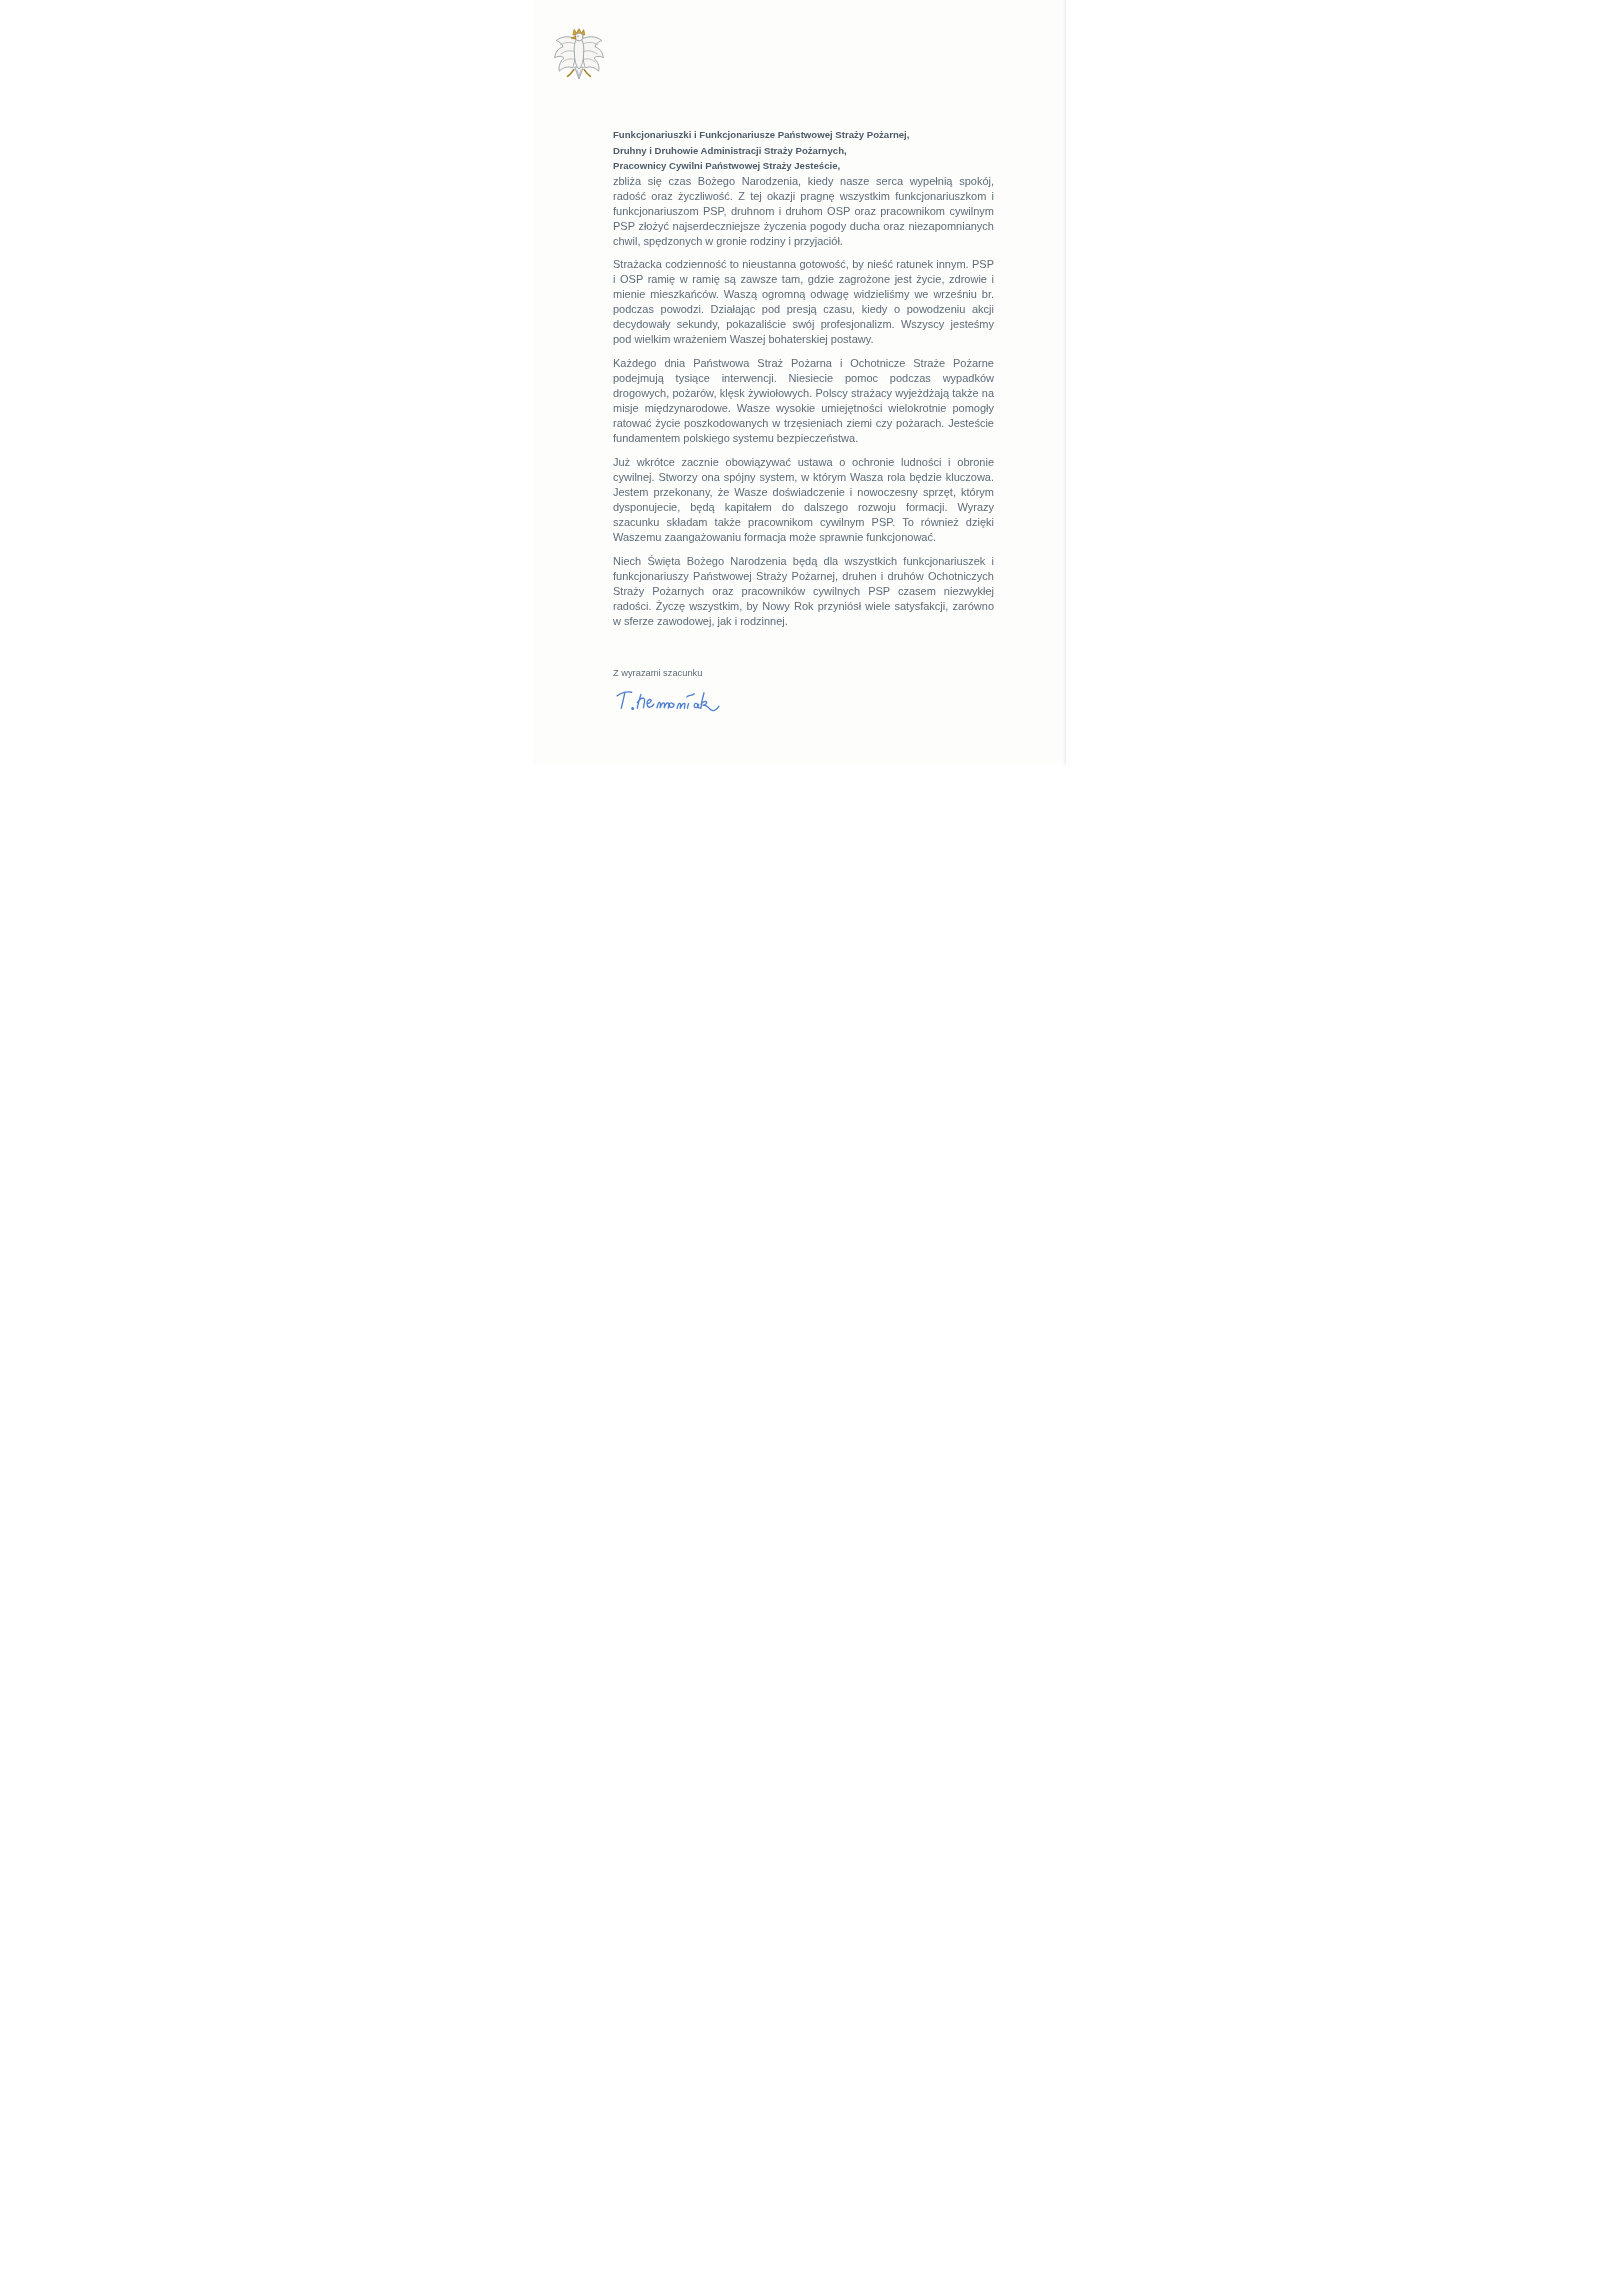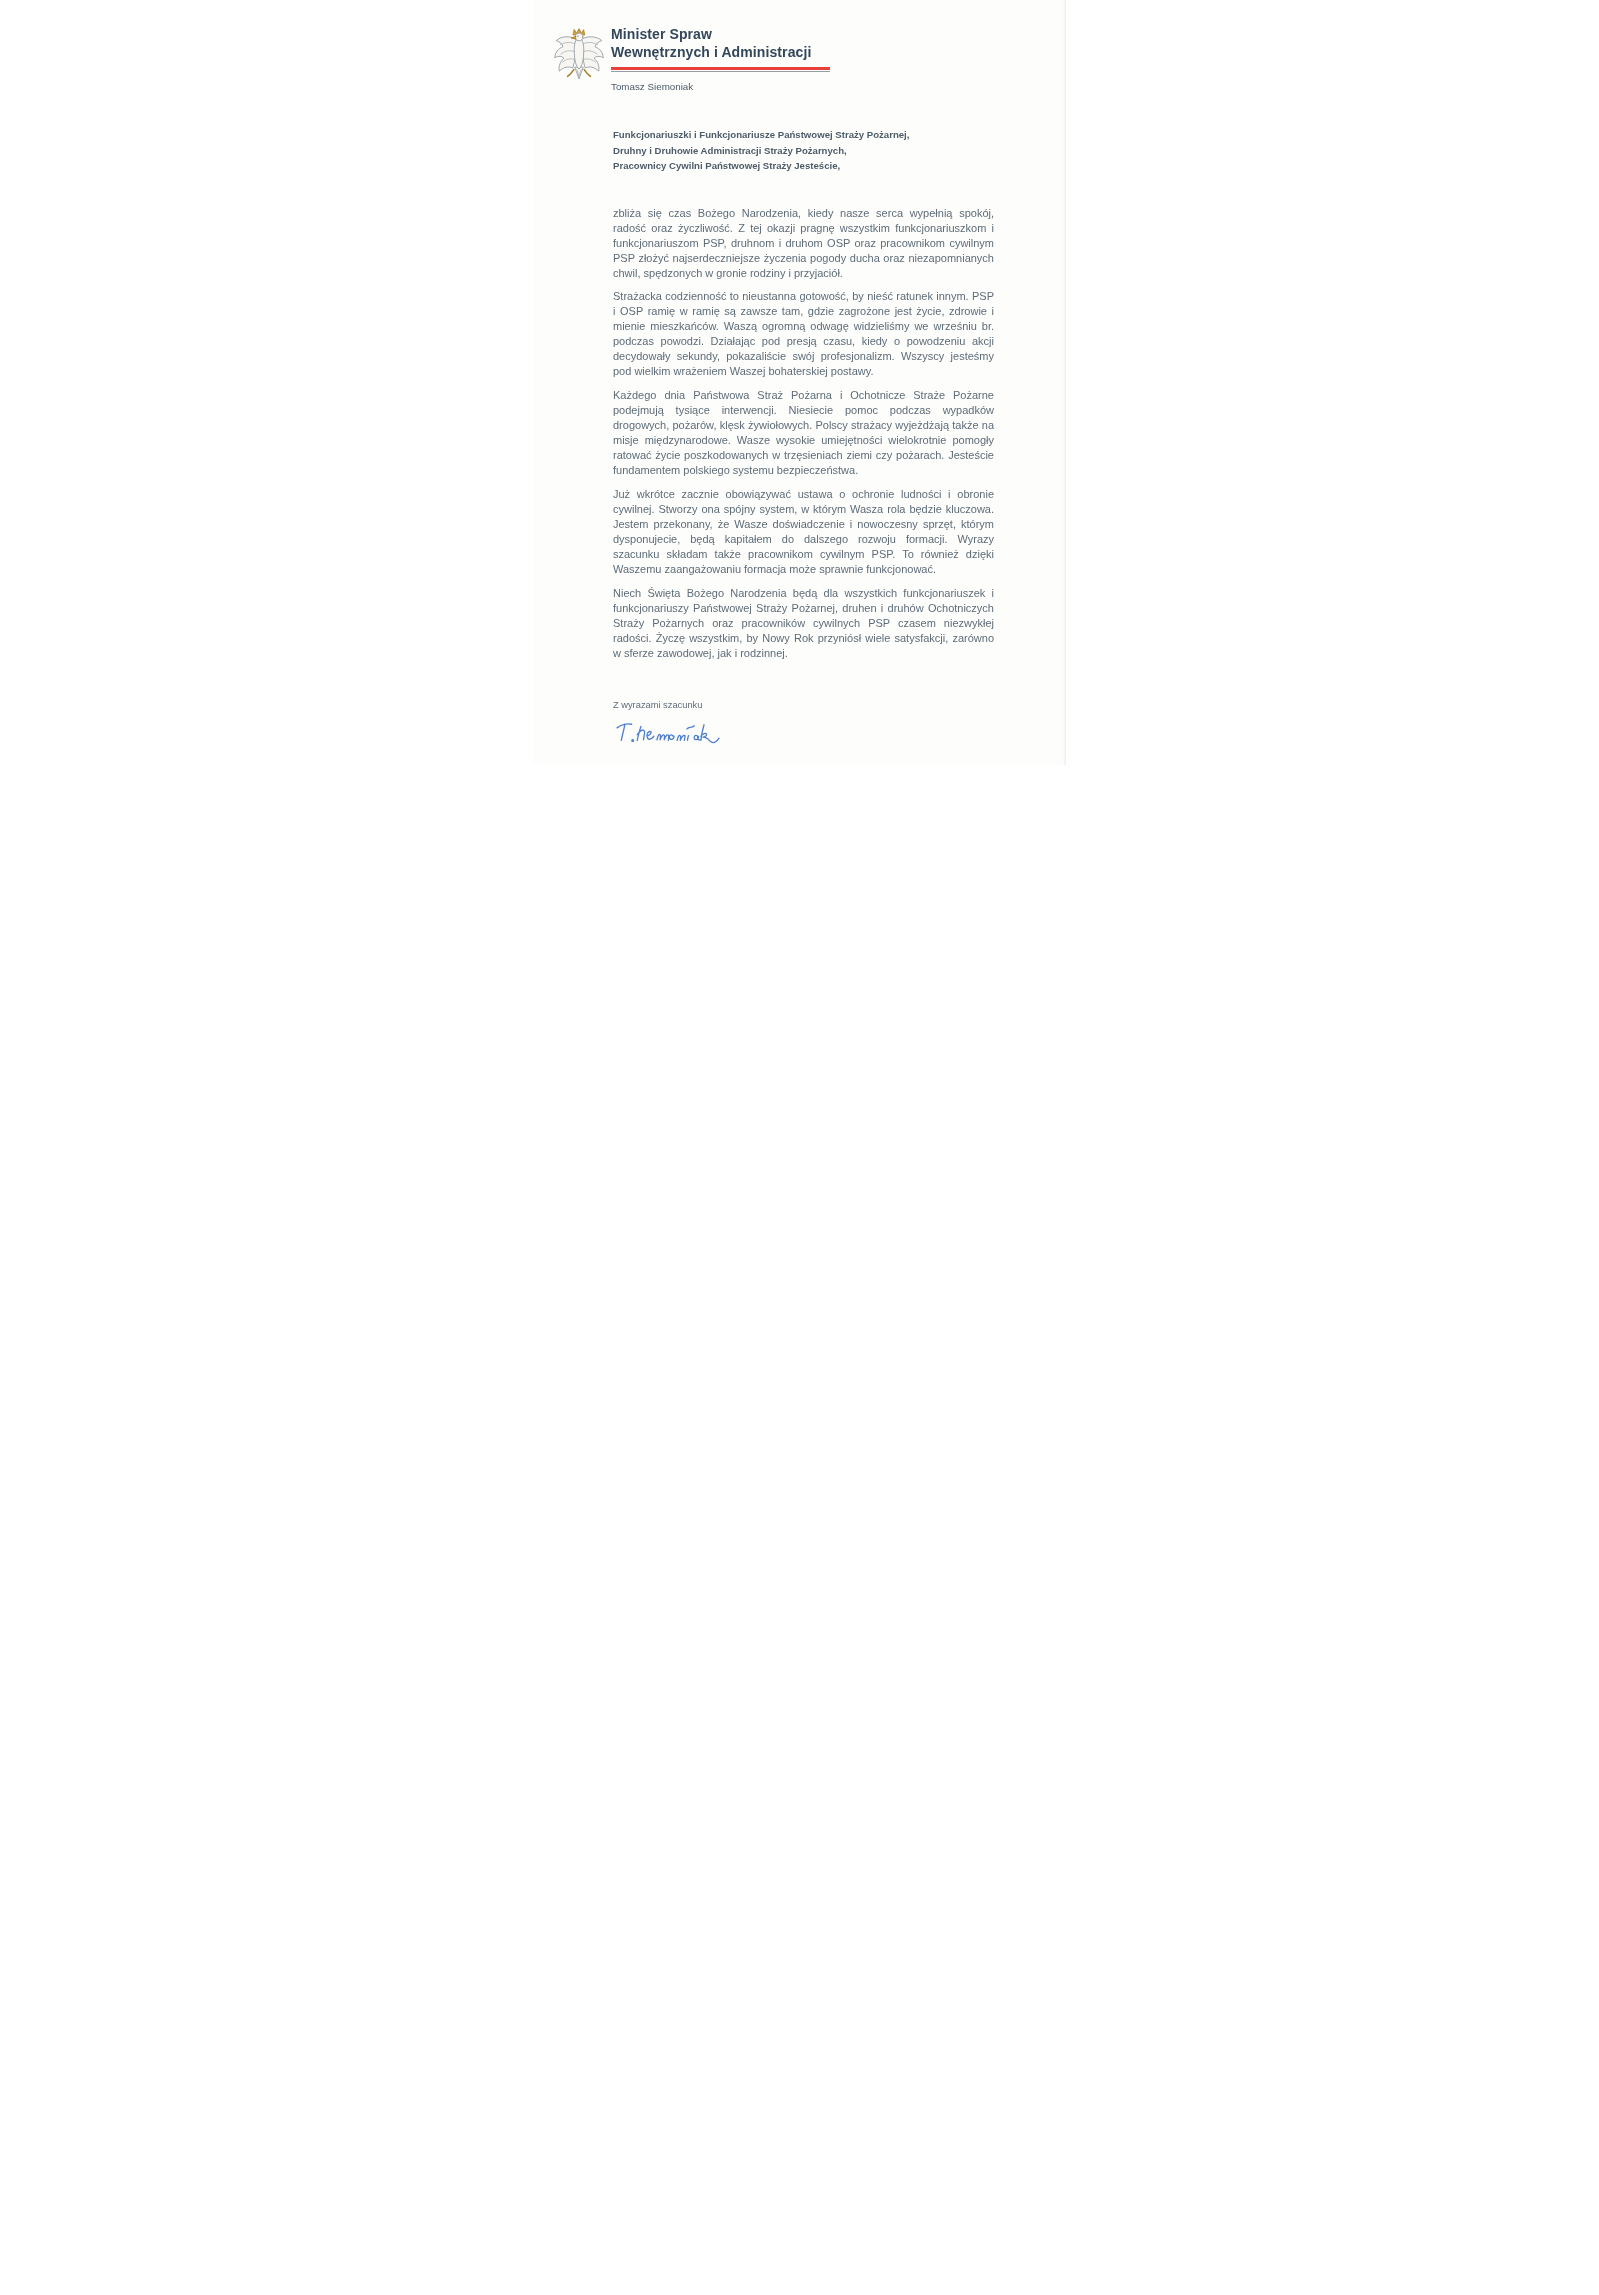--- a/index.html
+++ b/index.html
@@ -65,21 +65,20 @@
     top:127px;
     left:80px;
     width:381px;
     color:var(--body-color);
   }
   .salutation{
     font-weight:700;
     font-size:9.6px;
     line-height:15.5px;
     color:var(--bold-color);
-    margin-bottom:32px;
   }
   .para{
     margin:0 0 8.8px 0;
     font-size:11px;
     line-height:15px;
     text-align:justify;
     text-justify:inter-word;
   }
   .closing{
     margin-top:37px;
@@ -118,28 +117,20 @@
 
         <path fill="#f7f6f3" d="M52 26 C45 31 42 42 43 56 C43 72 46 83 52 89 C58 83 61 72 61 56 C62 42 59 31 52 26 Z"></path>
 
         <circle cx="52" cy="27" r="7.5" fill="#f7f6f3"></circle>
         <path fill="#d9a43b" stroke="#a87c22" d="M45 26 L37 29 L45 31 Z"></path>
         <circle cx="50" cy="25.5" r="1.2" fill="#6b7177" stroke="none"></circle>
       </g>
     </svg>
   </div>
 
-  <div class="head-text">
-    <h1 class="ministry"><span>Minister Spraw</span><br><span>Wewnętrznych i Administracji</span></h1>
-    <div class="rule">
-      <div class="rule-red"></div>
-      <div class="rule-gray"></div>
-    </div>
-    <div class="sender">Tomasz Siemoniak</div>
-  </div>
 
   <div class="letter-body">
 
     <div class="salutation">
       <div>Funkcjonariuszki i Funkcjonariusze Państwowej Straży Pożarnej,</div>
       <div>Druhny i Druhowie Administracji Straży Pożarnych,</div>
       <div>Pracownicy Cywilni Państwowej Straży Jesteście,</div>
     </div>
 
     <p class="para">zbliża się czas Bożego Narodzenia, kiedy nasze serca wypełnią spokój, radość oraz życzliwość. Z tej okazji pragnę wszystkim funkcjonariuszkom i funkcjonariuszom PSP, druhnom i druhom OSP oraz pracownikom cywilnym PSP złożyć najserdeczniejsze życzenia pogody ducha oraz niezapomnianych chwil, spędzonych w gronie rodziny i przyjaciół.</p>

